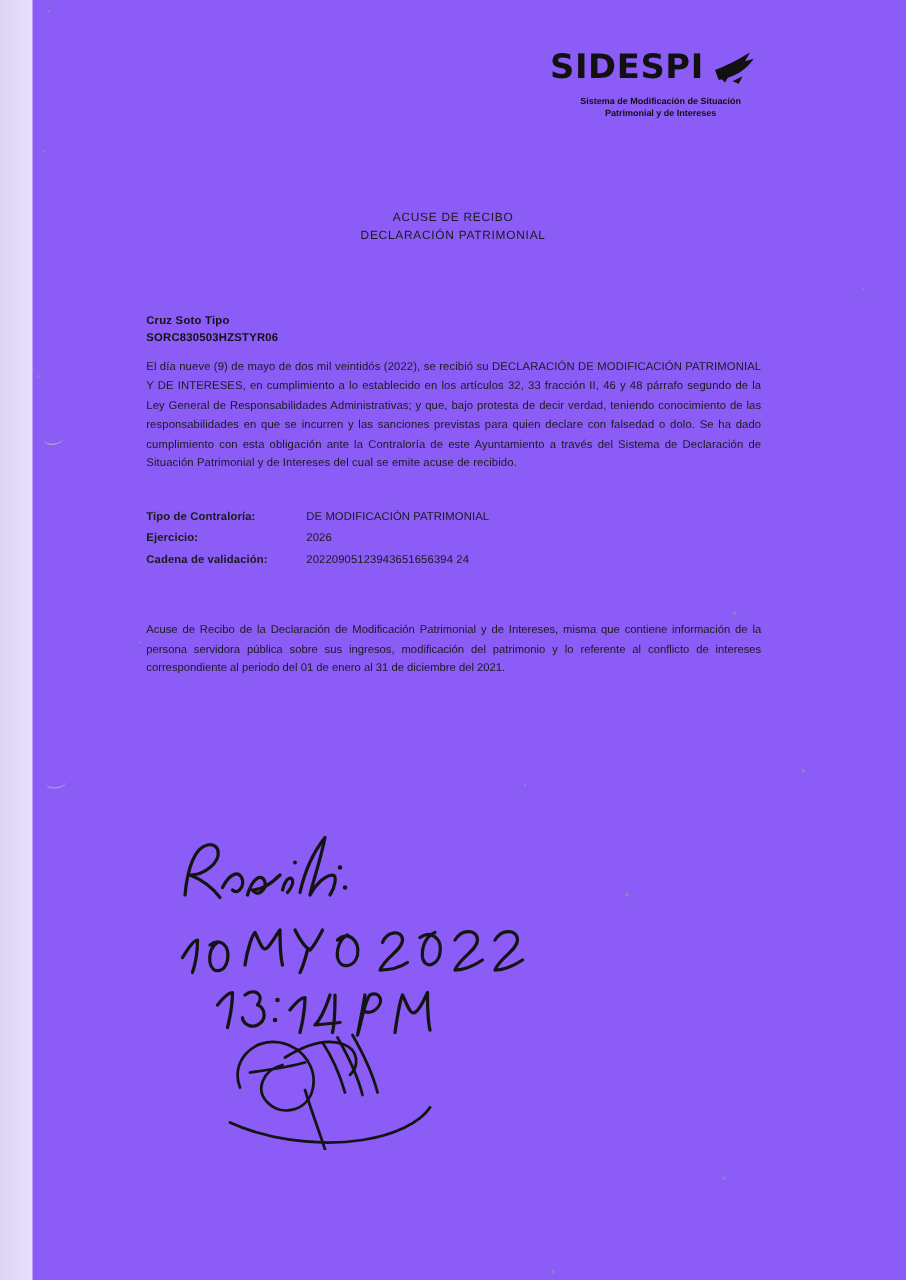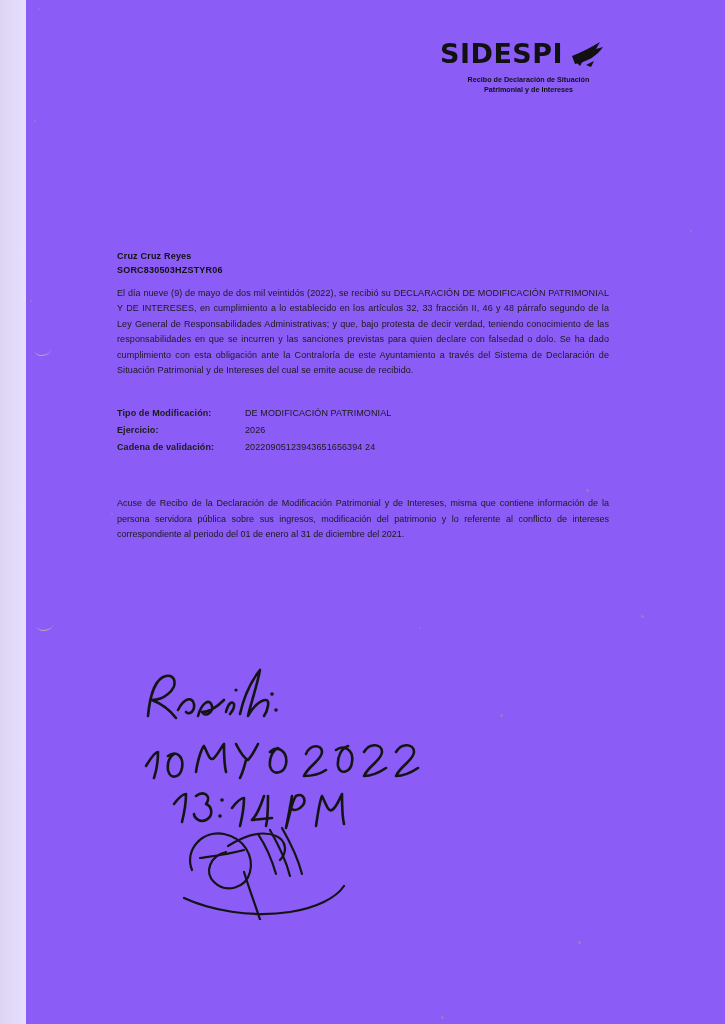--- a/index.html
+++ b/index.html
@@ -178,36 +178,40 @@
   <div class="logo-block">
     <span class="logo-word">SIDESPI</span>
     <span class="logo-mark">
       <svg width="34" height="28" viewBox="0 0 34 28" aria-hidden="true">
         <path d="M2 16 C10 13, 18 9, 30 2 L26 9 L33 7 C27 16, 17 22, 5 24 Z" fill="#111"></path>
         <path d="M6 22 L14 19 L10 26 Z" fill="#111"></path>
         <path d="M16 25 L24 21 L21 27 Z" fill="#111"></path>
       </svg>
     </span>
     <div class="logo-sub">
-      <div>Recibo de Declaración de Situación</div>
+      <div>Sistema de Modificación de Situación</div>
       <div>Patrimonial y de Intereses</div>
     </div>
   </div>
 
+  <div class="doc-title">
+    <div>ACUSE DE RECIBO</div>
+    <div>DECLARACIÓN PATRIMONIAL</div>
+  </div>
 
   <div class="content">
 
-    <div class="name">Cruz Cruz Reyes</div>
+    <div class="name">Cruz Soto Tipo</div>
     <div class="name">SORC830503HZSTYR06</div>
 
     <p class="para">El día nueve (9) de mayo de dos mil veintidós (2022), se recibió su DECLARACIÓN DE MODIFICACIÓN PATRIMONIAL Y DE INTERESES, en cumplimiento a lo establecido en los artículos 32, 33 fracción II, 46 y 48 párrafo segundo de la Ley General de Responsabilidades Administrativas; y que, bajo protesta de decir verdad, teniendo conocimiento de las responsabilidades en que se incurren y las sanciones previstas para quien declare con falsedad o dolo. Se ha dado cumplimiento con esta obligación ante la Contraloría de este Ayuntamiento a través del Sistema de Declaración de Situación Patrimonial y de Intereses del cual se emite acuse de recibido.</p>
 
     <div class="fields">
       <div class="field-row">
-        <span class="field-label">Tipo de Modificación:</span>
+        <span class="field-label">Tipo de Contraloría:</span>
         <span class="field-value">DE MODIFICACIÓN PATRIMONIAL</span>
       </div>
       <div class="field-row">
         <span class="field-label">Ejercicio:</span>
         <span class="field-value">2026</span>
       </div>
       <div class="field-row">
         <span class="field-label">Cadena de validación:</span>
         <span class="field-value">20220905123943651656394 24</span>
       </div>

